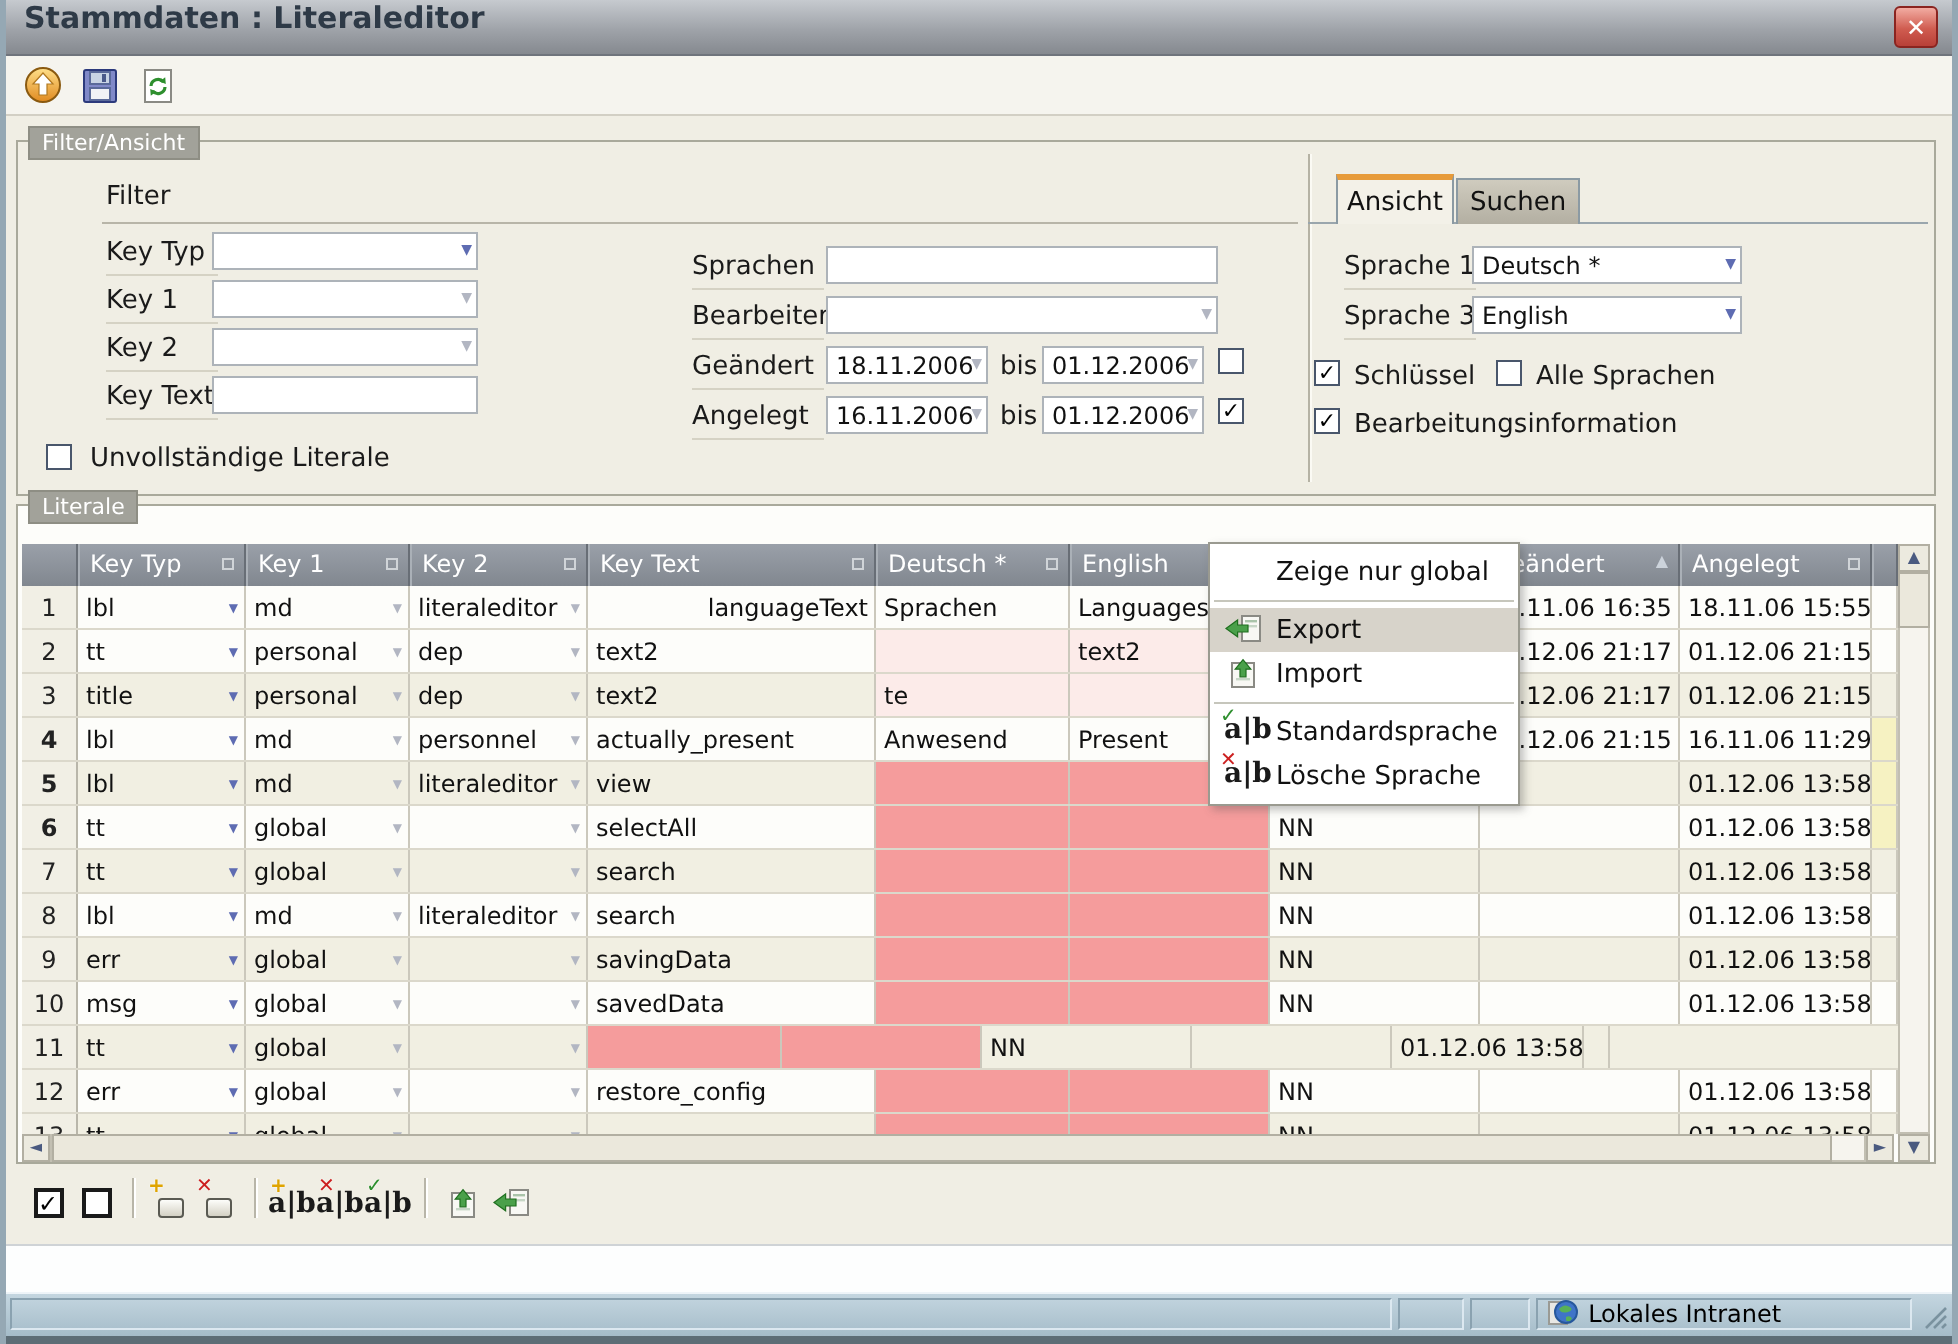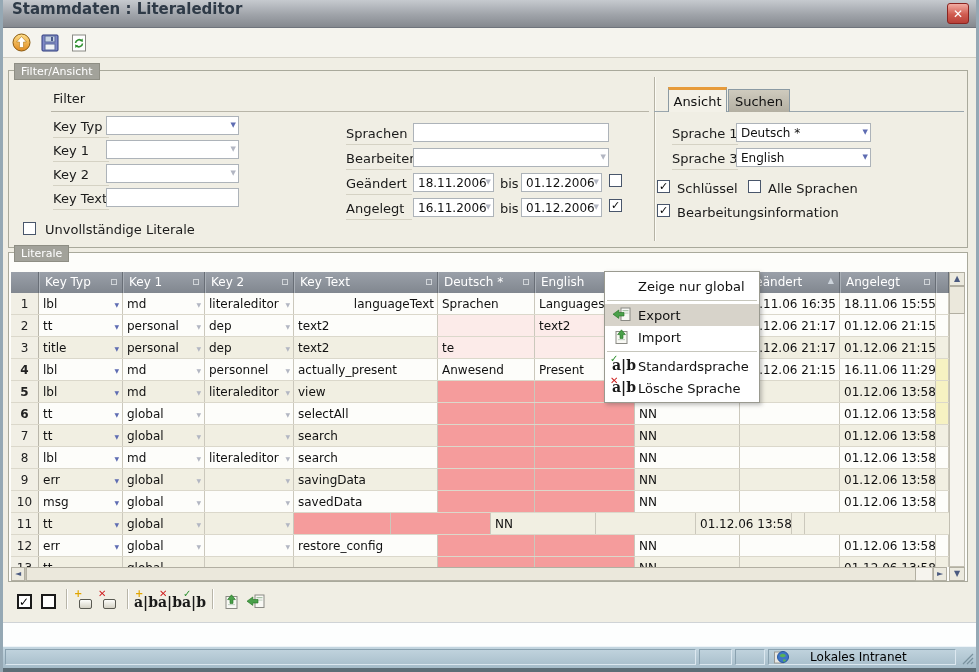--- a/index.html
+++ b/index.html
@@ -85,21 +85,21 @@
 .bbtn{position:relative;width:24px;height:22px;display:flex;align-items:flex-end;justify-content:center;padding-bottom:1px}
 .bbtn .mk{left:1px;top:0}
 .bsep{width:1px;height:20px;background:#b8b5a8;box-shadow:1px 0 0 #fff;margin:0 6px}
 
 .whitegap{position:absolute;left:0;top:622px;width:100%;height:24px;background:#fdfefe;border-top:1px solid #cfd3d6}
 #statusbar{position:absolute;left:0;top:646px;width:100%;height:22px;
  background:linear-gradient(#c4d6e0,#a5bcc9);border-top:1px solid #eef4f8;display:flex;align-items:stretch;padding:2px 2px 3px 2px}
 .seg{border:1px solid;border-color:#8aa2b0 #dce8f0 #dce8f0 #8aa2b0;margin-right:3px}
 .seg.main{width:698px}
 .seg.s1{width:34px}.seg.s2{width:30px}
-.seg.intranet{width:190px;display:flex;gap:21px;padding-left:5px;font-size:12px;color:#000}
+.seg.intranet{width:190px;display:flex;align-items:center;gap:5px;padding-left:5px;font-size:12px;color:#000}
 .grip{margin-left:auto;width:15px;display:flex;align-items:flex-end;justify-content:flex-end}
 .winbottom{position:absolute;left:0;top:668px;width:100%;height:4px;background:#5d6d76}
 </style>
 </head>
 <body>
 
 <div id="win">
 
   <div class="titlebar">
     <span class="title">Stammdaten : Literaleditor</span>

